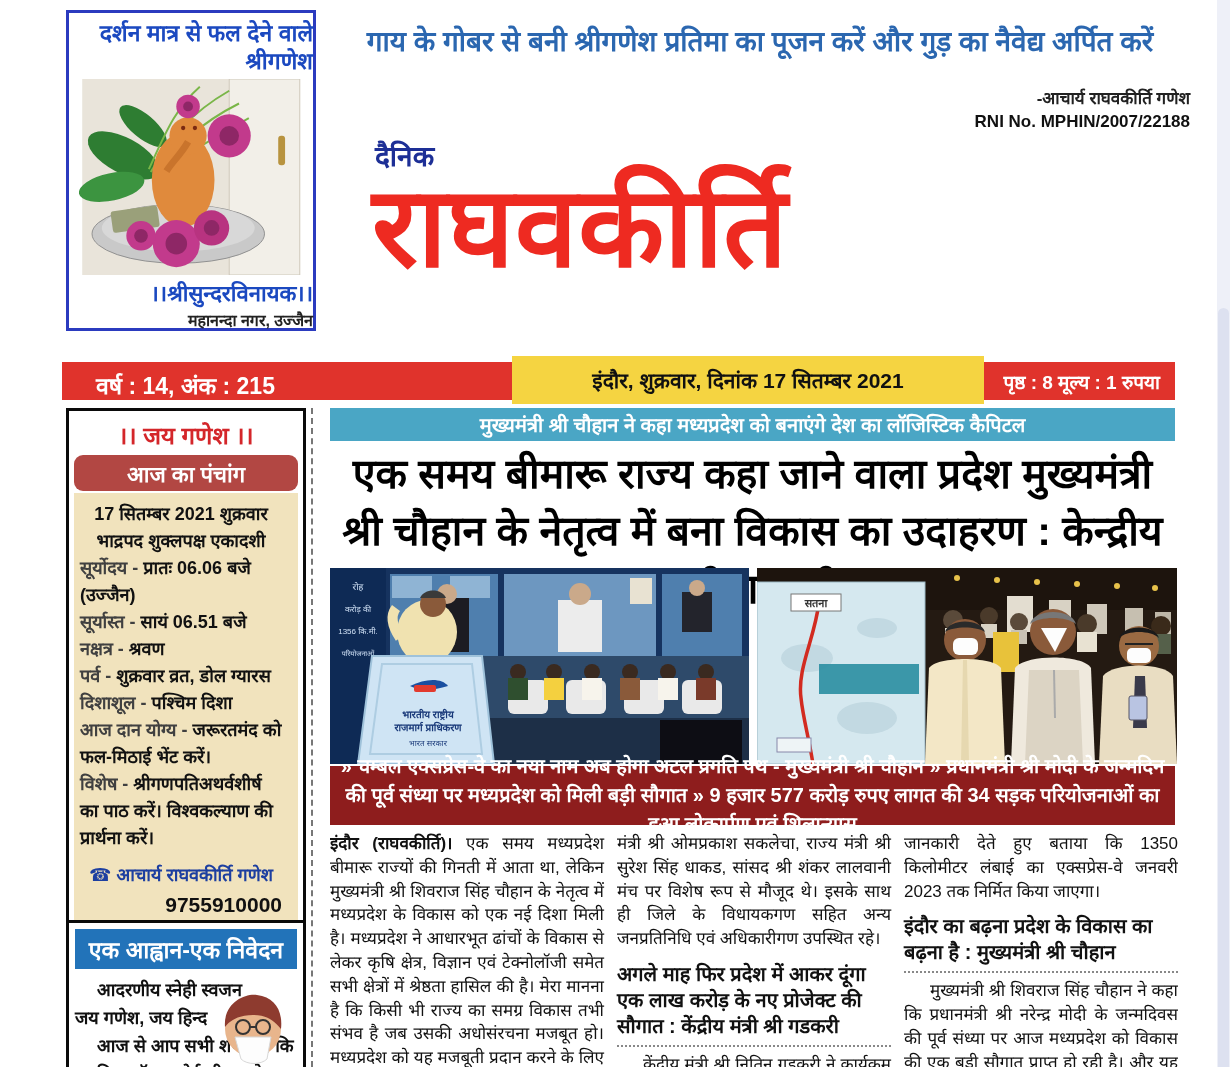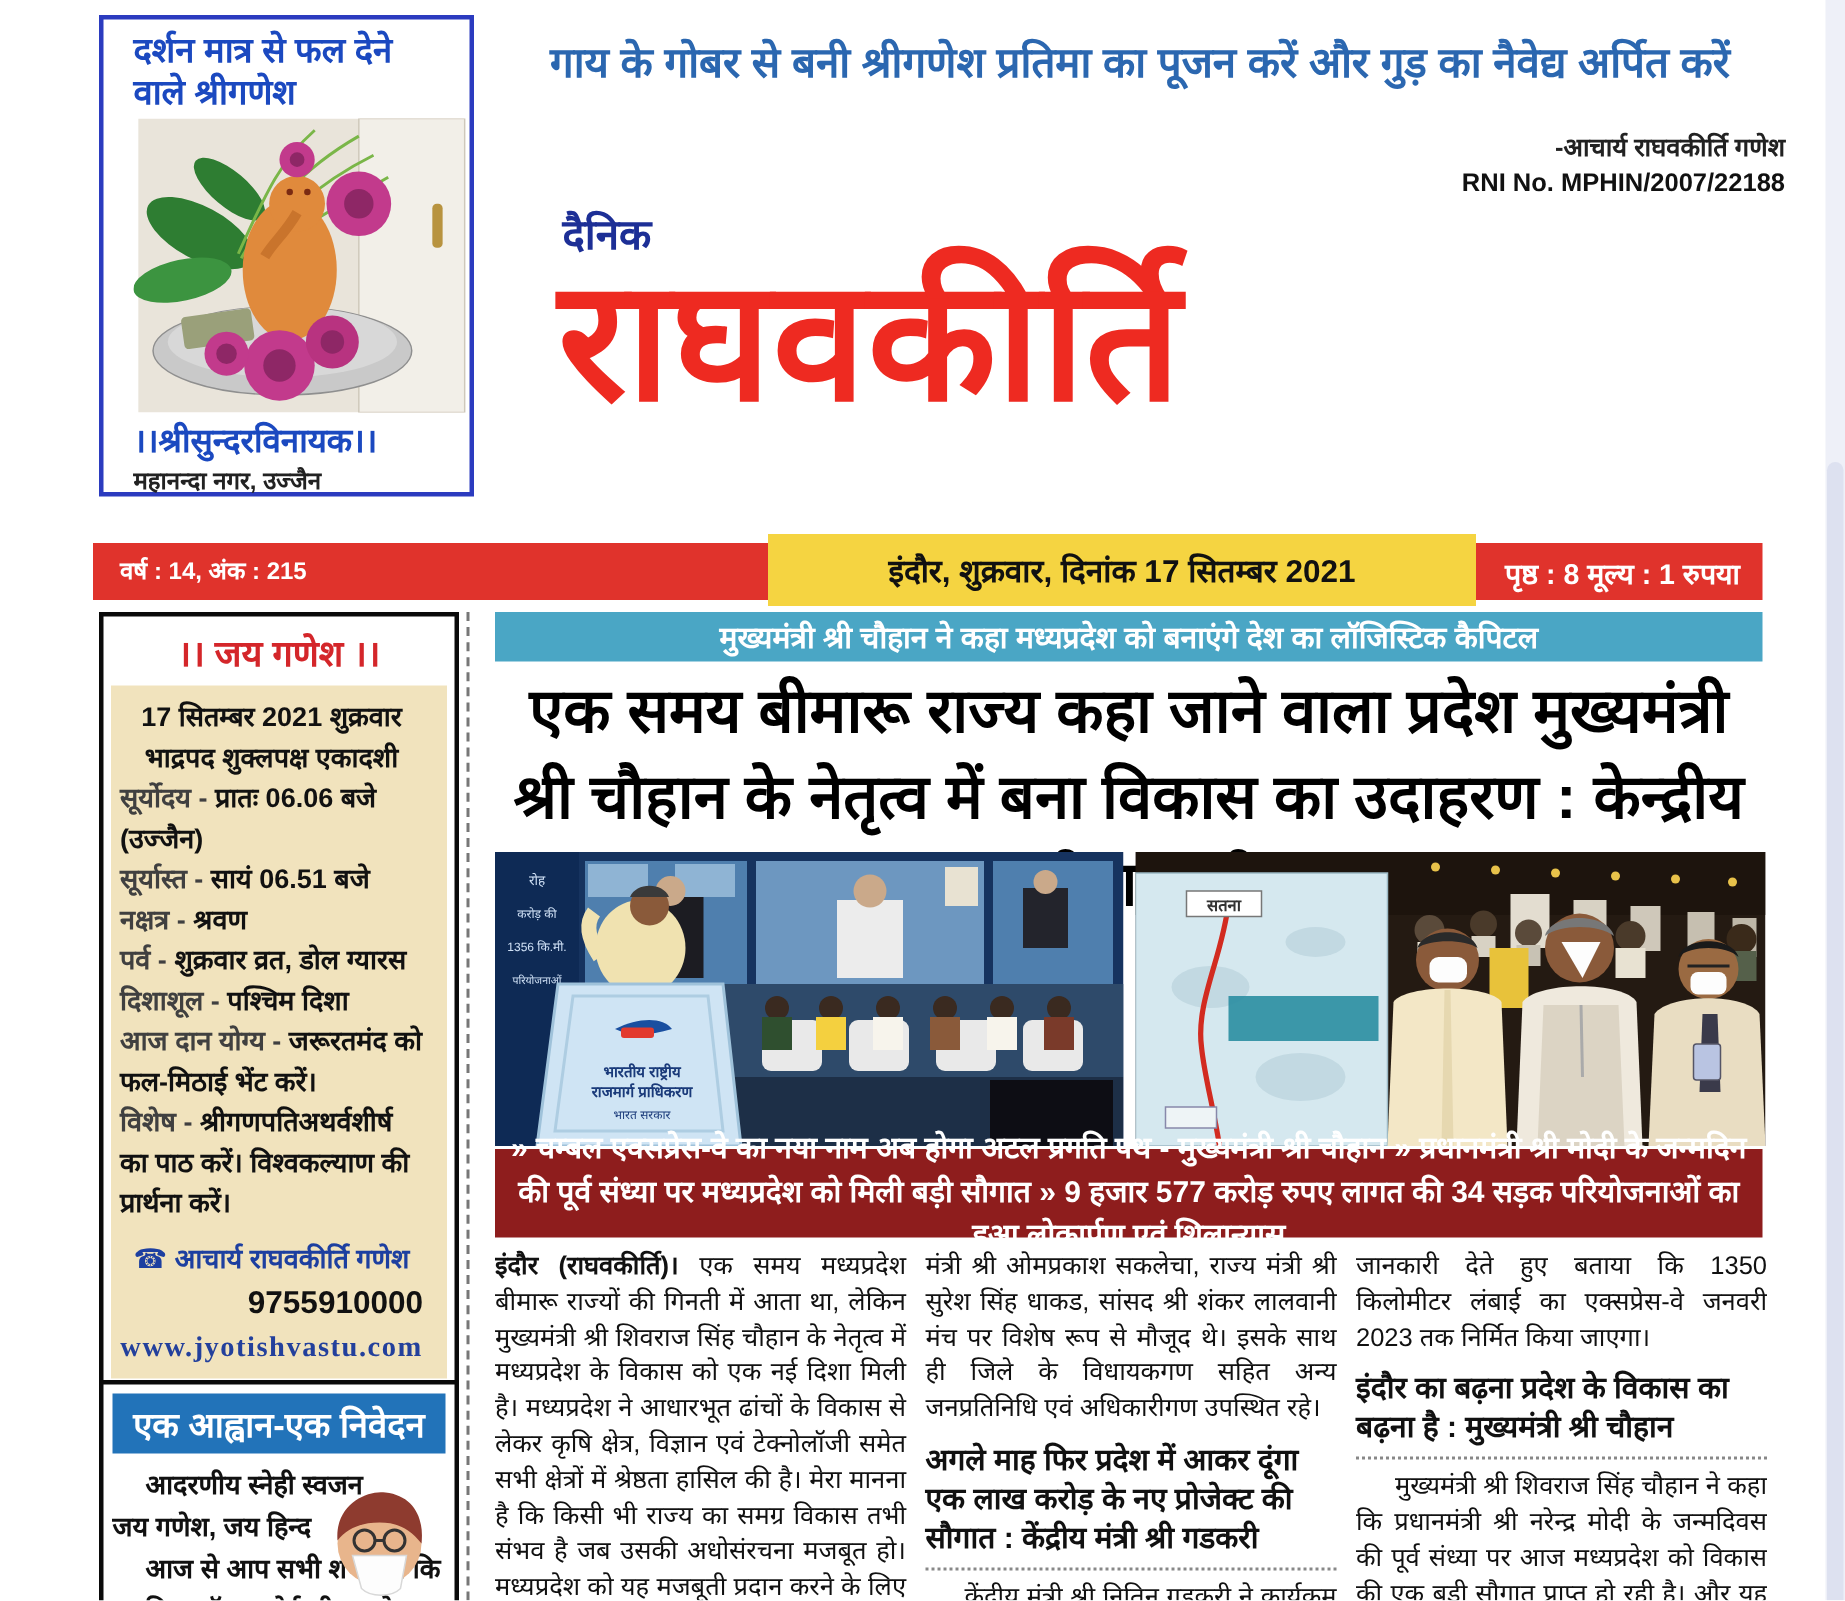--- a/index.html
+++ b/index.html
@@ -2,38 +2,38 @@
 <html><head>
 <meta charset="utf-8">
 <style>
   html,body{margin:0;padding:0;background:#fff;}
   #page{position:relative;width:1230px;height:1067px;background:#ffffff;overflow:hidden;
         font-family:"Liberation Sans","DejaVu Sans",sans-serif;color:#111;}
   .abs{position:absolute;}
 
   
   .ganesh-box{left:66px;top:10px;width:250px;height:321px;border:3px solid #2b3bbf;background:#fff;
-              box-sizing:border-box;text-align:left;padding:6px 20px;}
+              box-sizing:border-box;text-align:right;padding:6px 0;}
   .ganesh-title{color:#1b49c0;font-weight:bold;font-size:23px;line-height:1.22;}
   .ganesh-photo{width:224px;height:196px;margin:4px auto 2px auto;display:block;}
   .ganesh-caption{color:#1b49c0;font-weight:bold;font-size:22px;}
   .ganesh-loc{color:#222;font-weight:bold;font-size:16px;margin-top:2px;}
 
   
   .top-headline{left:330px;top:26px;width:860px;text-align:center;color:#2b67b0;font-weight:bold;
                 font-size:28px;line-height:1.15;}
   .attribution{left:700px;top:86px;width:490px;text-align:right;font-size:17px;color:#222;font-weight:bold;}
   .rni{left:700px;top:112px;width:490px;text-align:right;font-size:17px;color:#111;font-weight:bold;}
   .dainik{left:375px;top:136px;color:#1d2f96;font-weight:bold;font-size:28px;text-align:center;}
   .masthead{left:372px;top:158px;width:790px;color:#ee2a21;font-weight:bold;font-size:112px;line-height:1.25;
             letter-spacing:1px;white-space:nowrap;}
 
   
   .date-bar{left:62px;top:362px;width:1113px;height:38px;background:#e0332c;}
-  .date-left{left:80px;top:369px;color:#fff;font-weight:bold;font-size:16px;}
+  .date-left{left:96px;top:369px;color:#fff;font-weight:bold;font-size:23px;}
   .date-right{left:860px;top:369px;width:300px;text-align:right;color:#fff;font-weight:bold;font-size:19px;}
   .date-center{left:512px;top:356px;width:472px;height:48px;background:#f5d441;display:flex;align-items:center;
                justify-content:center;color:#111;font-weight:bold;font-size:21px;}
 
   
   .sep-dashed{left:311px;top:408px;height:659px;width:0;border-left:2px dashed #777;}
   .sidebar-box1{left:66px;top:408px;width:240px;border:3px solid #0a0a0a;background:#fff;box-sizing:border-box;padding:5px;}
   .jai-ganesh{color:#d4262a;font-weight:bold;font-size:24px;text-align:center;padding:2px 0 4px 0;}
   .panchang-header{background:#b24743;color:#fff;font-weight:bold;font-size:22px;text-align:center;
                    border-radius:9px;padding:3px 0;}
@@ -128,20 +128,21 @@
 
   <div class="abs date-bar"></div>
   <div class="abs date-left">वर्ष : 14, अंक : 215</div>
   <div class="abs date-right">पृष्ठ : 8 मूल्य : 1 रुपया</div>
   <div class="abs date-center">इंदौर, शुक्रवार, दिनांक 17 सितम्बर 2021</div>
 
   <div class="abs sep-dashed"></div>
 
   <div class="abs sidebar-box1">
     <div class="jai-ganesh">।। जय गणेश ।।</div>
+    <div class="panchang-header">आज का पंचांग</div>
     <div class="panchang-body">
       <div class="p-center">17 सितम्बर 2021 शुक्रवार</div>
       <div class="p-center">भाद्रपद शुक्लपक्ष एकादशी</div>
       <div class="p-item">
         <span class="p-label">सूर्योदय -</span>
         <span>प्रातः 06.06 बजे (उज्जैन)</span>
       </div>
       <div class="p-item">
         <span class="p-label">सूर्यास्त -</span>
         <span>सायं 06.51 बजे</span>

